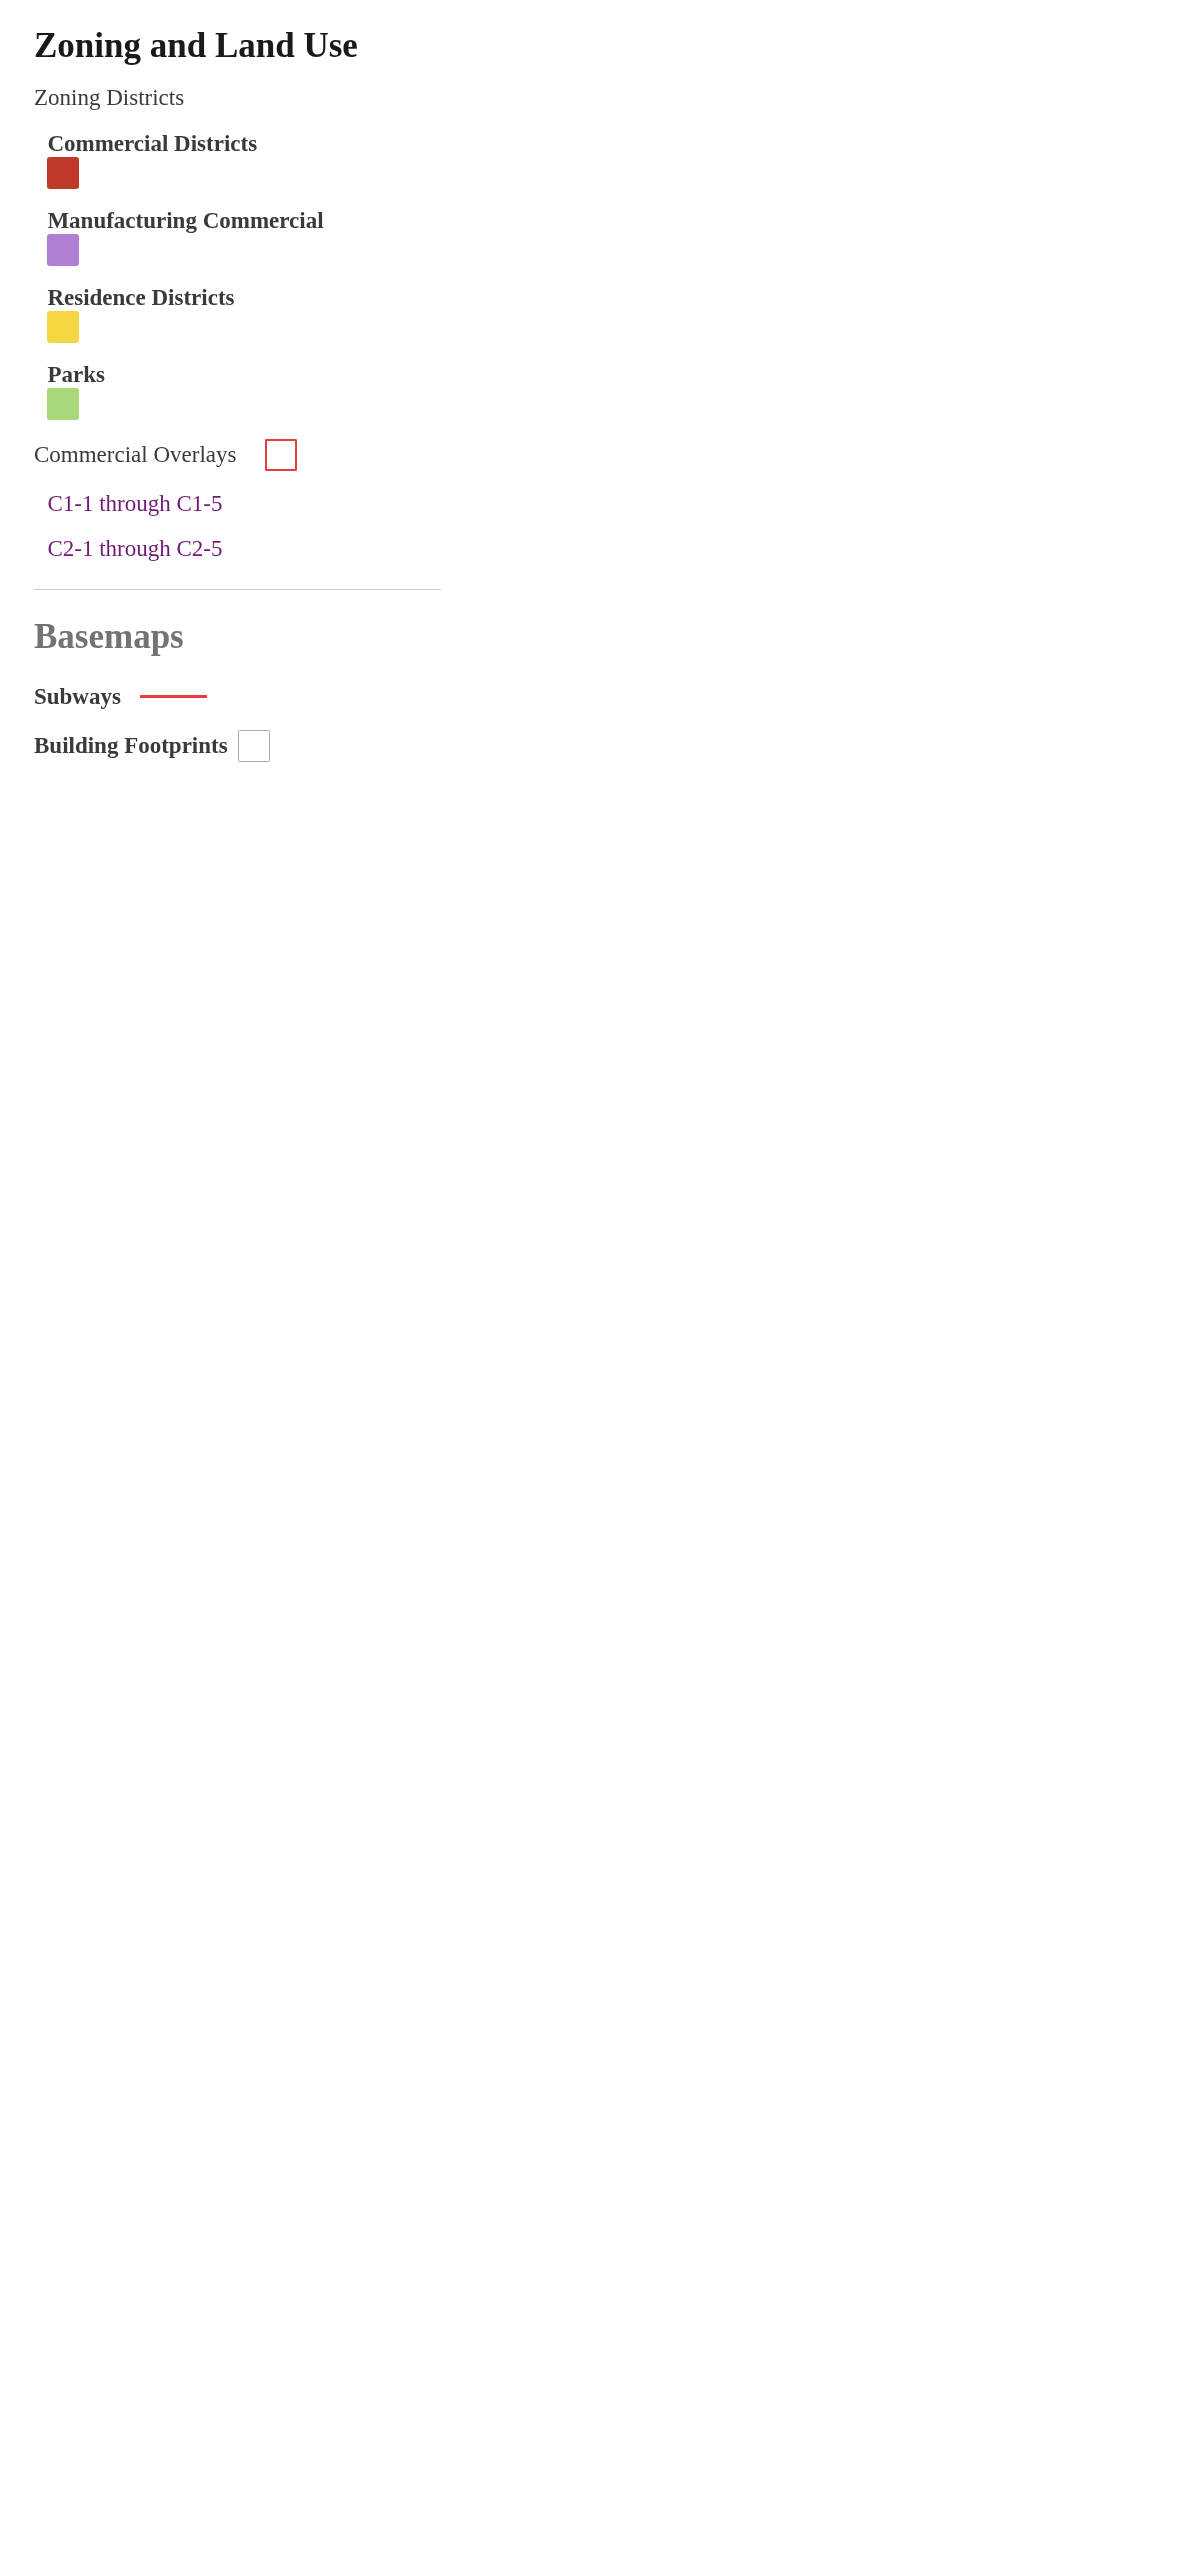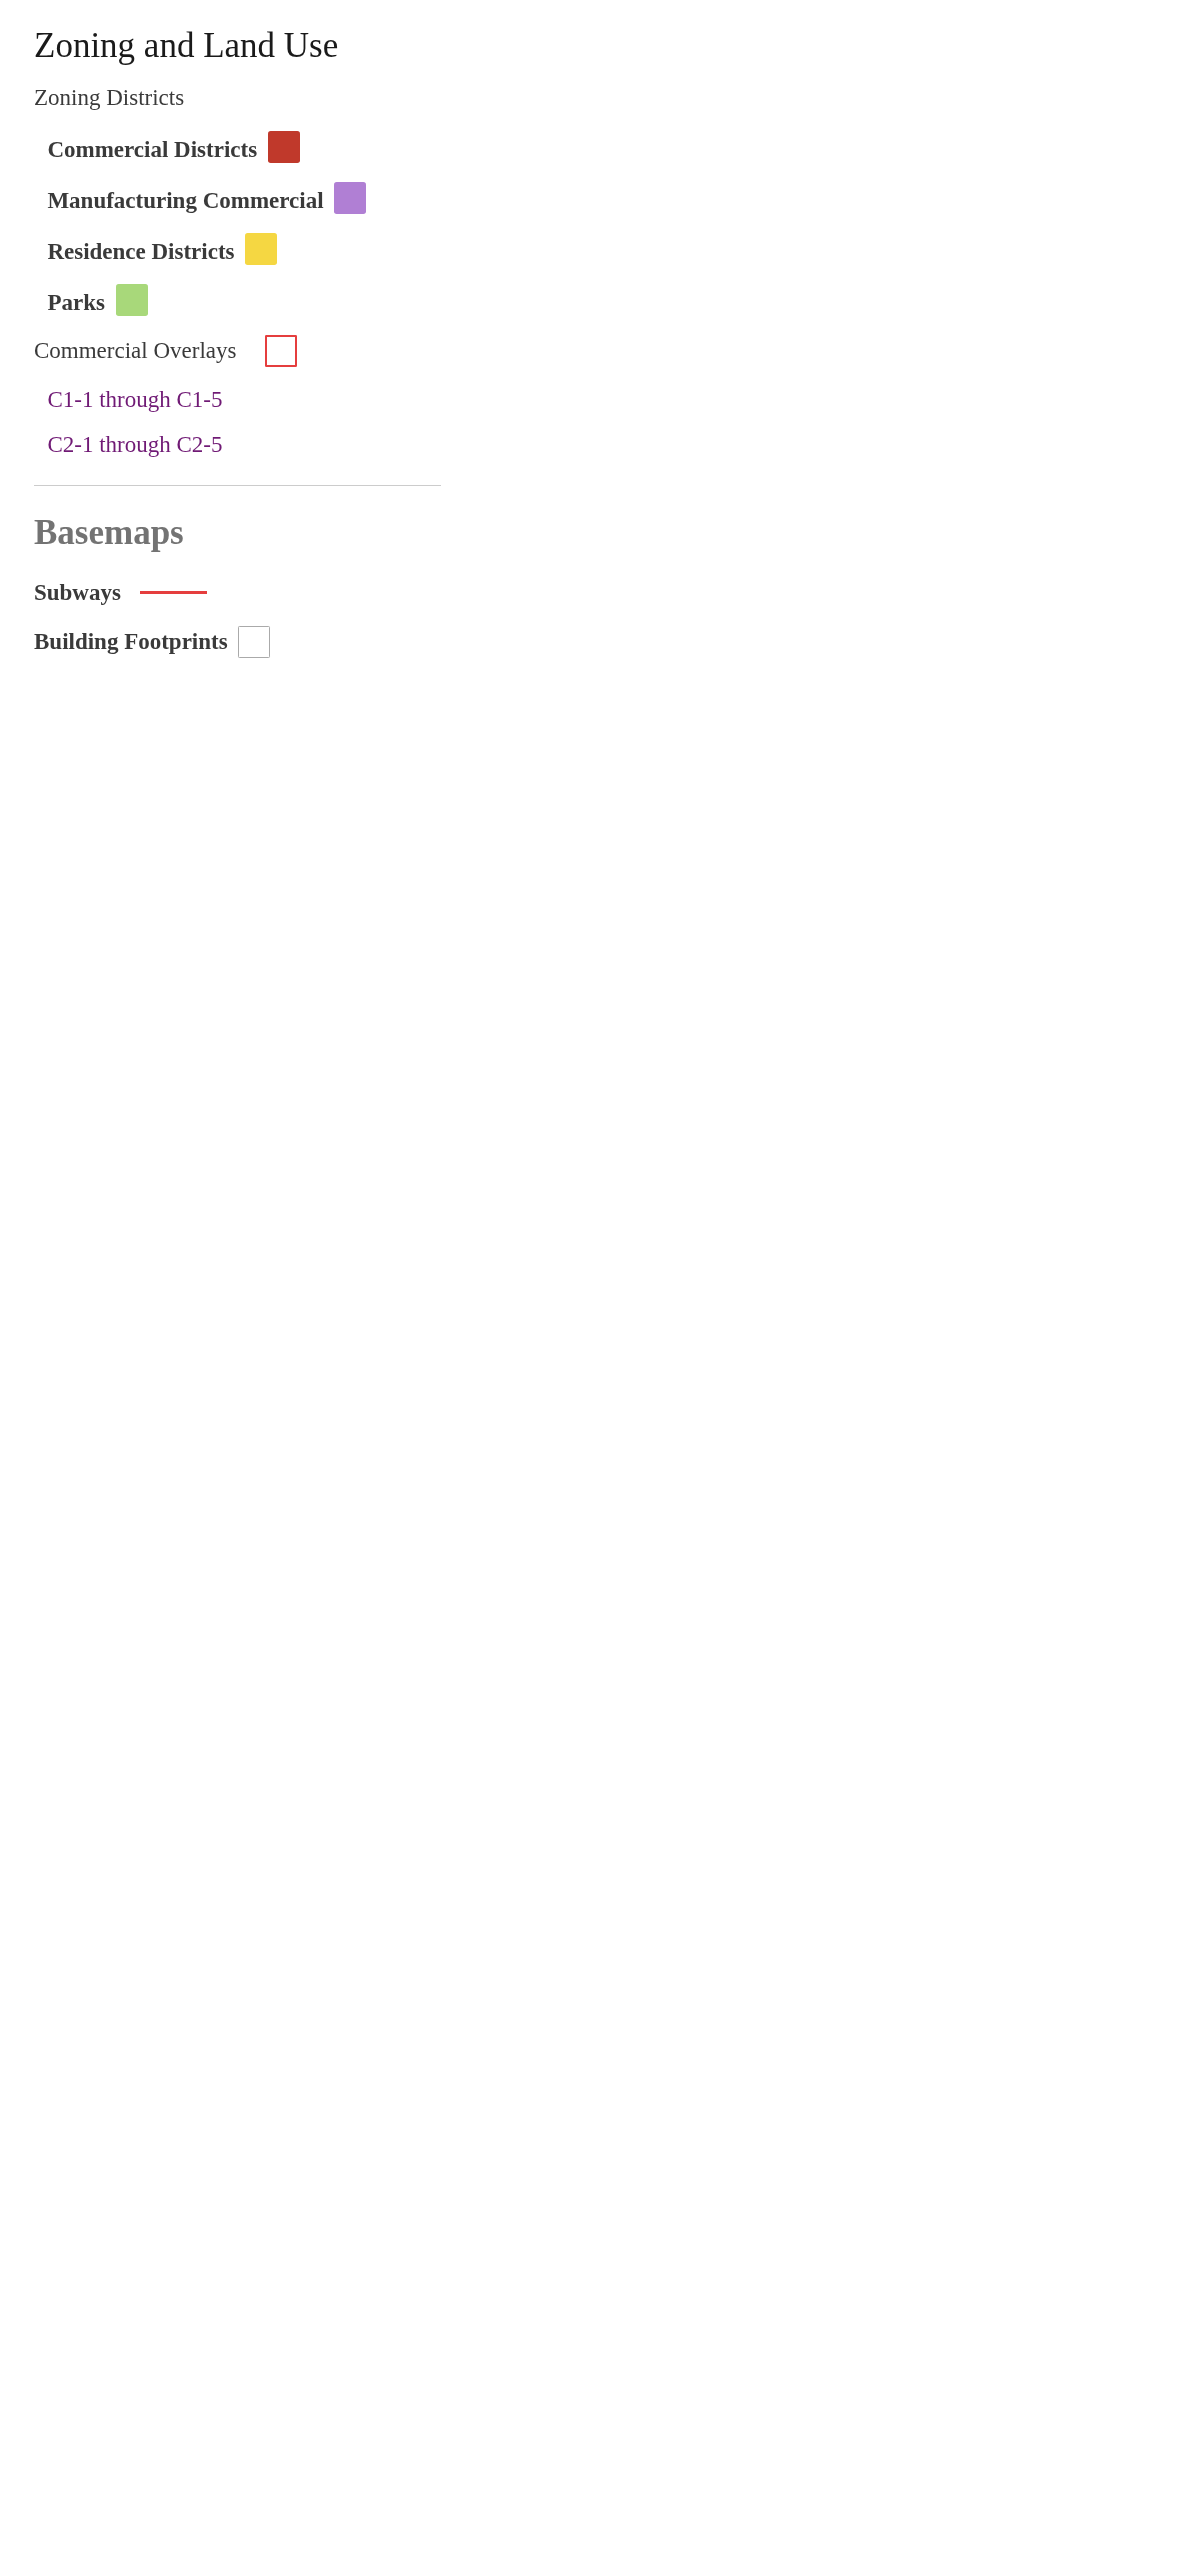--- a/index.html
+++ b/index.html
@@ -11,39 +11,40 @@
     body {
       font-family: 'Georgia', serif;
       background: #ffffff;
       width: 475px;
       padding: 27px 34px;
       color: #2c2c2c;
     }
 
     .main-title {
       font-size: 35px;
-      font-weight: 400;
+      font-weight: 700;
       color: #1a1a1a;
       margin-bottom: 10px;
       line-height: 1.1;
     }
 
     .section-header {
       font-size: 23px;
       font-weight: 400;
       color: #3a3a3a;
       margin-bottom: 20px;
       margin-top: 19px;
     }
 
     .legend-item {
       display: flex;
-      align-items: flex-end;
+      align-items: flex-start;
       margin-bottom: 19px;
       margin-left: 13.4px;
+      flex-direction: column;
     }
 
     .legend-label {
       font-size: 23px;
       font-weight: 700;
       color: #3a3a3a;
       margin-right: 10.8px;
     }
 
     .color-swatch {

